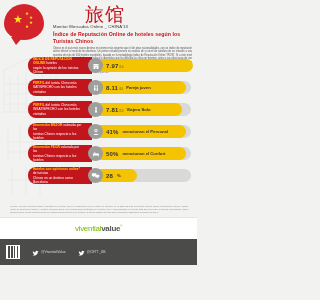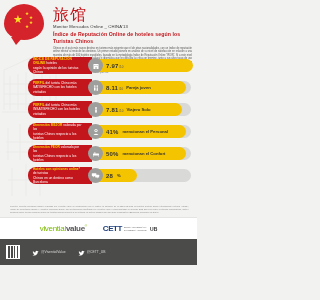--- a/index.html
+++ b/index.html
@@ -55,24 +55,25 @@
   }
   .s1 { left: 21px; top: 8px; }
   .s2 { left: 25px; top: 12px; }
   .s3 { left: 25px; top: 17px; }
   .s4 { left: 21px; top: 21px; }
 
   .head-text { margin-left: 50px; padding-top: 1px; }
 
   .cjk-title {
     font-family: "DejaVu Sans", sans-serif;
-    font-size: 16px;
+    font-size: 19px;
     line-height: 19px;
     color: #c3161c;
     letter-spacing: 1px;
+    margin-left: 32px;
   }
   .monitor-line {
     font-size: 4.2px;
     line-height: 6px;
     color: #333;
     letter-spacing: 0.15px;
     margin-top: 0px;
   }
   .sub-title {
     font-size: 5.2px;
@@ -418,25 +419,20 @@
   </div>
 
 </div>
 
 <div class="sources">Fuentes: "Monitor Mercados Online" realizado por Vivential Value en colaboración con el Master en Turismo" de la CETT-UB para la muestra Gestión Online Internacional Hotelera «IRON», "Índice de Reputación Online" y "Monitor Mercados Online" son metodologías diseñadas por Vivential Value e implementadas en periodo 2008-2013 con base a estudios comparativos, datos * informes online en 500 opiniones online de turistas Chinos respecto a su estancia en hoteles urbanos con una base comparativa (Barcelona, Diciembre de 2013).</div>
 
 <div class="logobar">
   <div class="logo-vv">
     <span class="a">vivential</span><span class="b">value</span><sup>®</sup>
   </div>
-  <div class="logo-cett">
-    <span class="cettname">CETT</span>
-    <span class="cettsub">ESCOLA UNIVERSITÀRIA D'HOTELERIA I TURISME</span>
-    <span class="ubmark">UB</span>
-  </div>
 </div>
 
 <div class="footer">
   <div class="qr"></div>
   <div class="tw">
     <span class="tw-icon">
       <svg width="7" height="7" viewBox="0 0 16 16" fill="#fff">
           <path d="M15 3.2a5.6 5.6 0 0 1-1.6.45A2.8 2.8 0 0 0 14.6 2.1a5.6 5.6 0 0 1-1.78.68A2.8 2.8 0 0 0 8 5.35c0 .22.02.43.07.63A7.95 7.95 0 0 1 2.3 2.05a2.8 2.8 0 0 0 .87 3.73 2.8 2.8 0 0 1-1.27-.35v.04a2.8 2.8 0 0 0 2.25 2.74 2.8 2.8 0 0 1-1.26.05 2.8 2.8 0 0 0 2.61 1.94A5.6 5.6 0 0 1 1 11.36a7.92 7.92 0 0 0 4.29 1.26c5.15 0 7.97-4.27 7.97-7.97l-.01-.36A5.7 5.7 0 0 0 15 3.2z"></path>
         </svg>
     </span>

